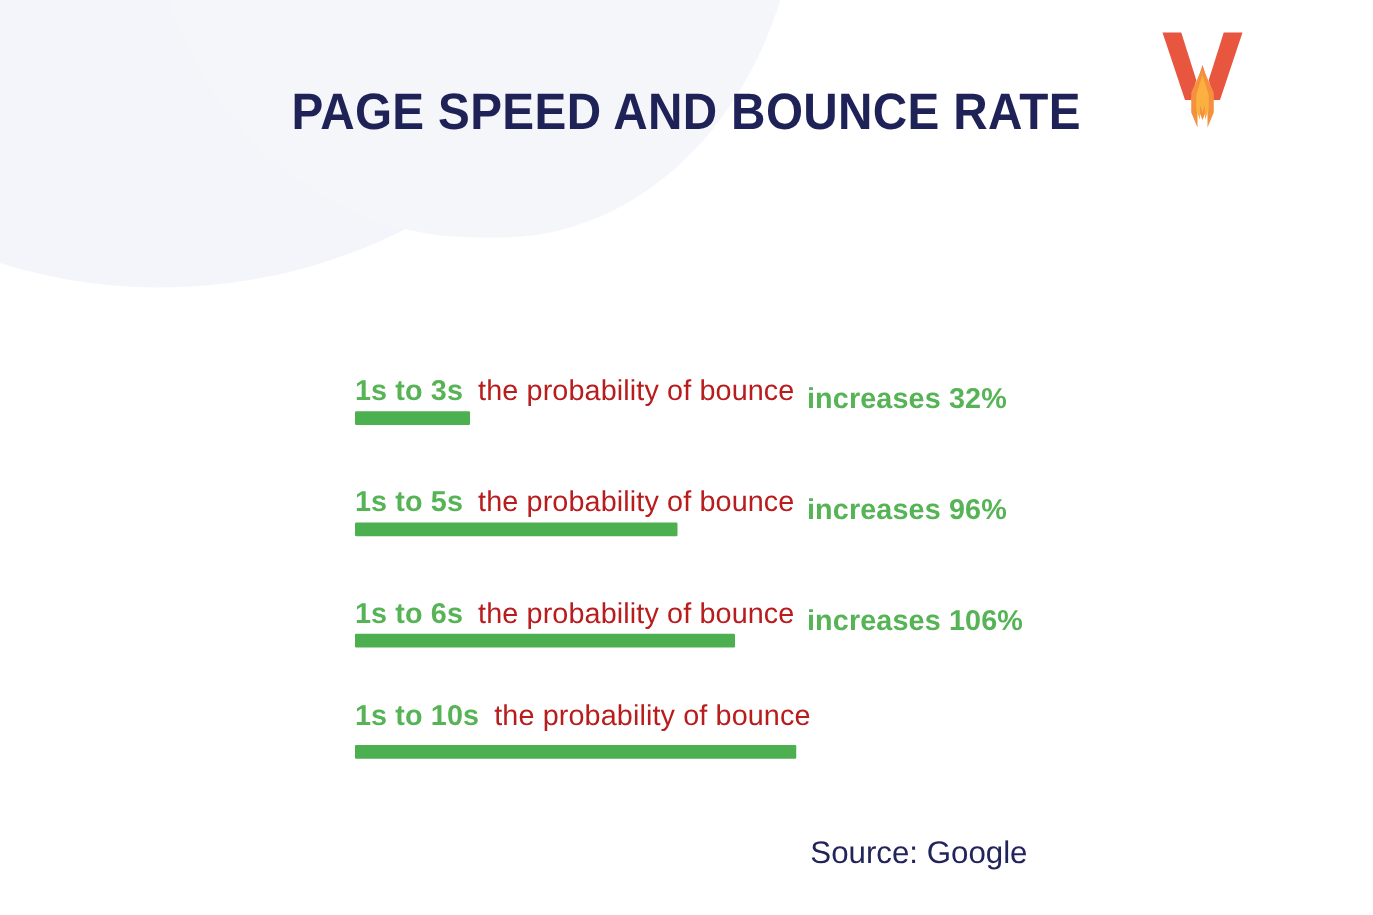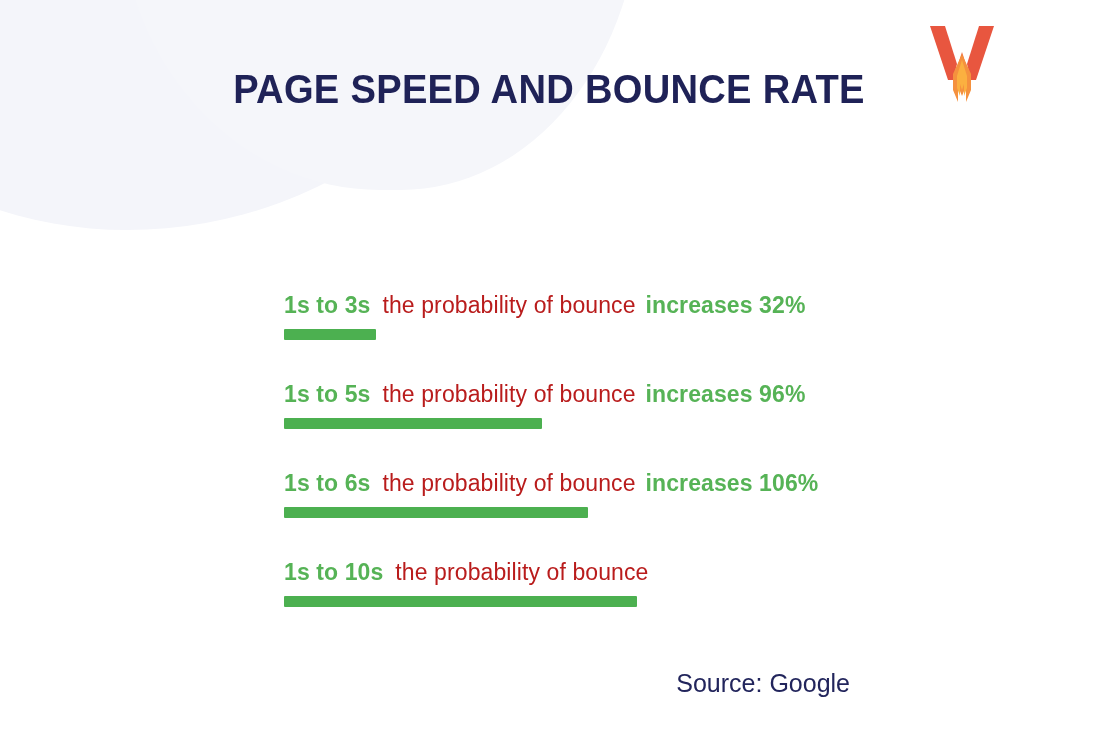--- a/index.html
+++ b/index.html
@@ -120,38 +120,39 @@
     color: #b91c1c;
     margin-left: 12px;
     letter-spacing: 0.1px;
   }
   .stat-increase {
     font-size: 23px;
     font-weight: bold;
     color: #56b356;
     margin-left: 10px;
     letter-spacing: 0.1px;
+    margin-top: 13px;
   }
   .bar-track {
     position: absolute;
     left: 0;
     top: 37px;
     height: 11px;
     width: 100%;
   }
   .bar-fill {
     height: 11px;
     background: #4cb050;
     border-radius: 1px;
   }
 
   
   .source {
     position: absolute;
-    right: 164px;
+    right: 192px;
     top: 683px;
     transform: translateY(-50%);
     font-size: 25px;
     color: #22255c;
     font-family: "Liberation Sans", sans-serif;
     white-space: nowrap;
     text-align: right;
   }
 </style>
 </head>

